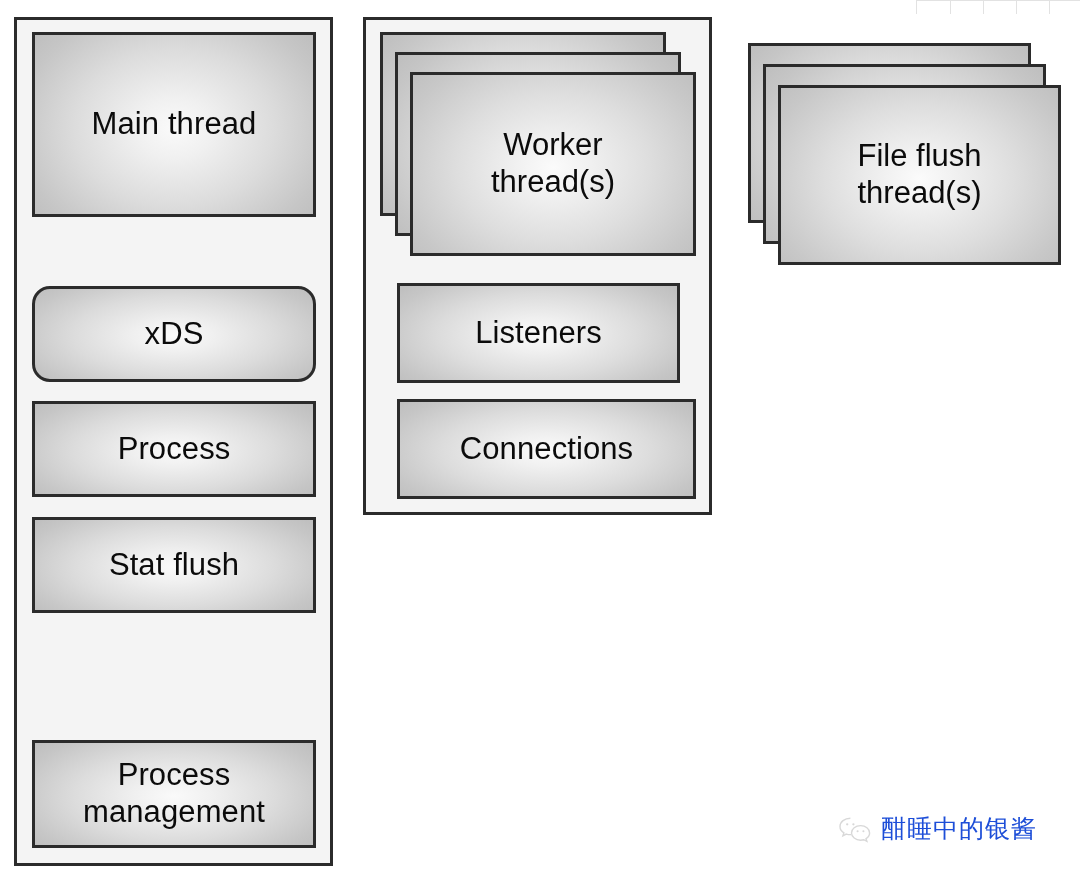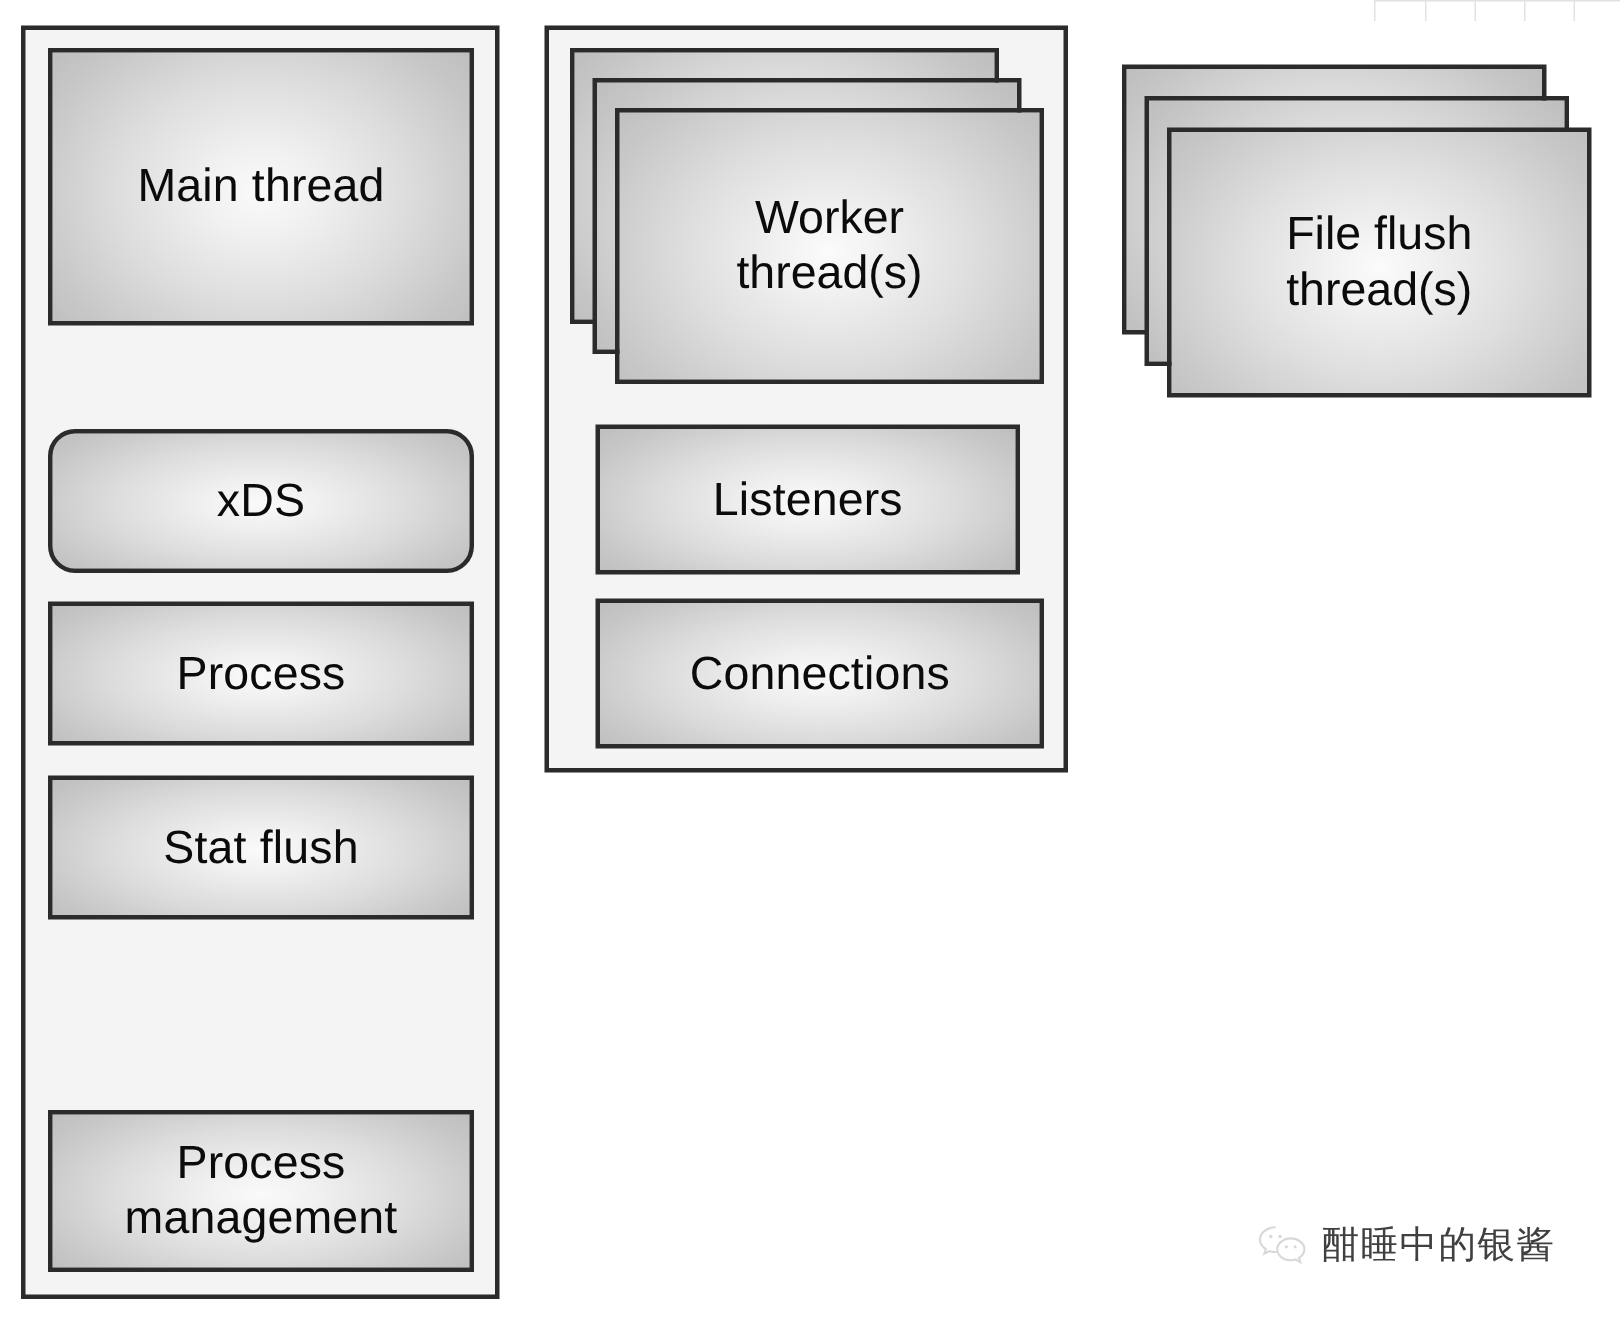--- a/index.html
+++ b/index.html
@@ -116,23 +116,23 @@
     font-size: 25px;
     line-height: 1;
     user-select: none;
   }
   .watermark .wechat-mark {
     display: block;
     width: 34px;
     height: 29px;
   }
   .watermark .wm-text {
-    font-family: Liberation Sans, sans-serif;
+    font-family: Liberation Mono, monospace;
     letter-spacing: 1px;
-    color: #404040;
+    color: #1d4ed8;
     text-align: center;
   }
 </style>
 </head>
 <body>
 
 <div id="diagram-canvas">
 
   <div class="grid-artifact" style="left:916px; top:0px; width:164px; height:13px;">
     <div class="gcell" style="left:0px; width:33px;"></div>

